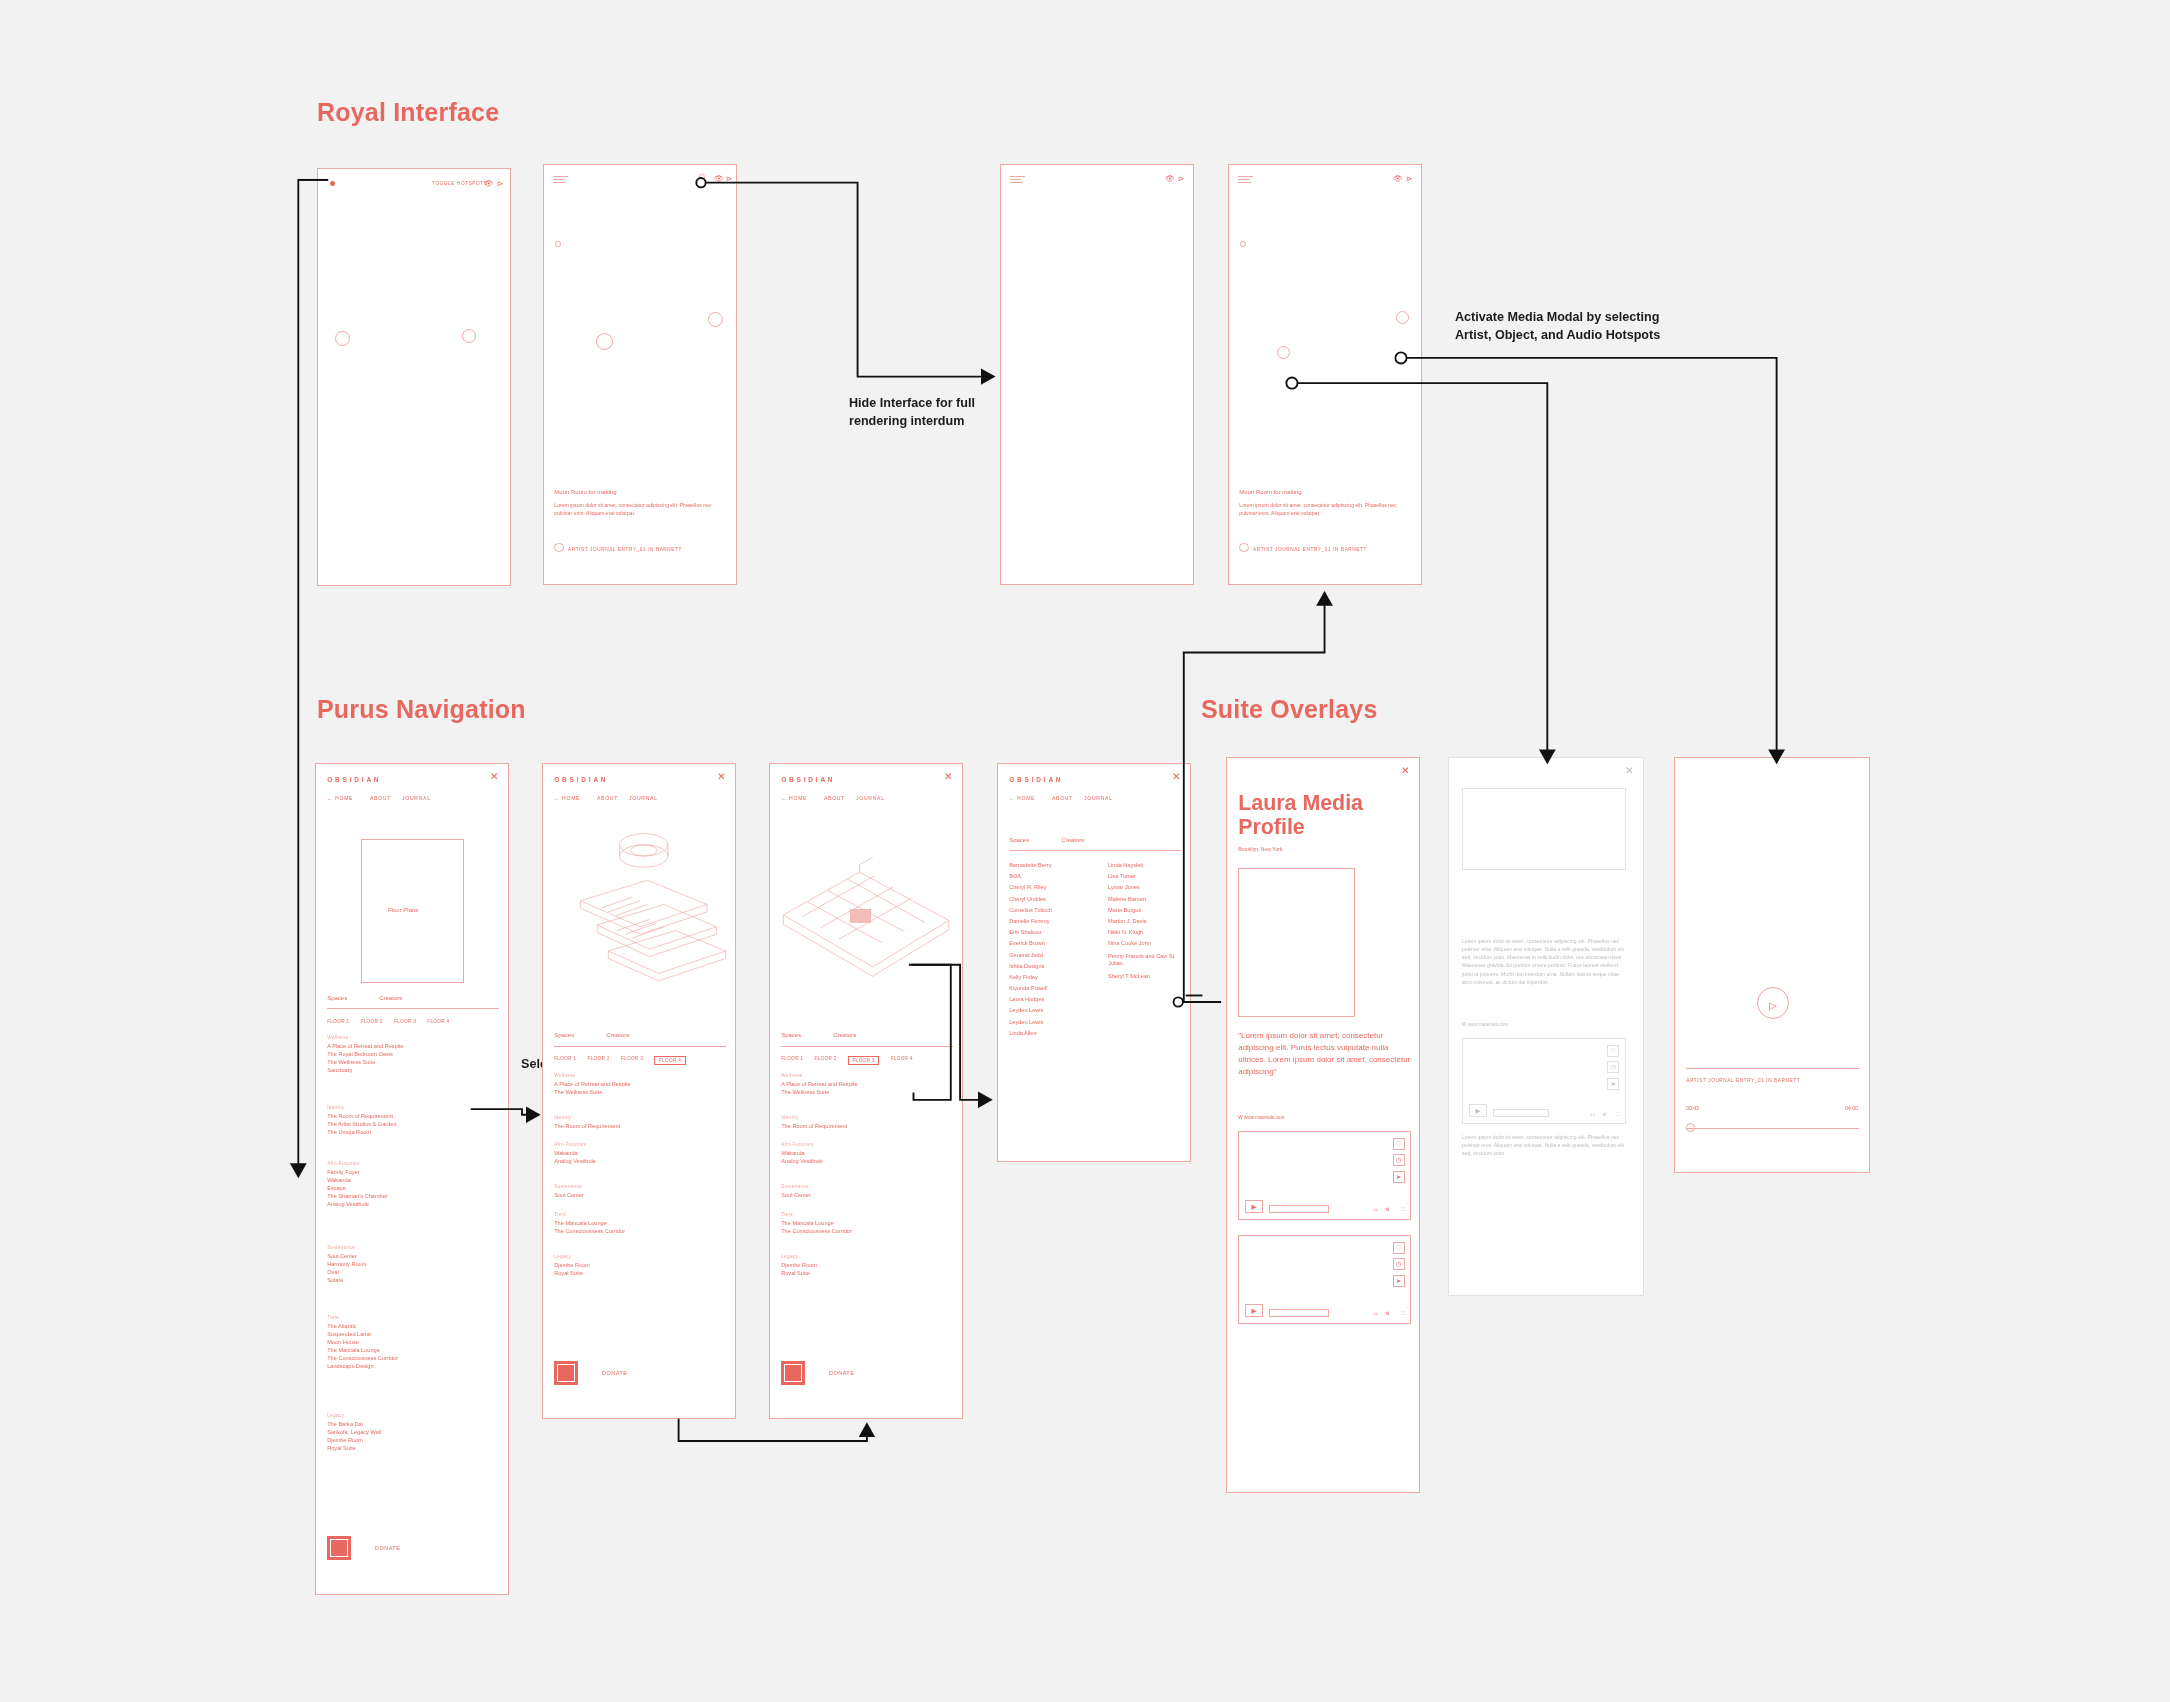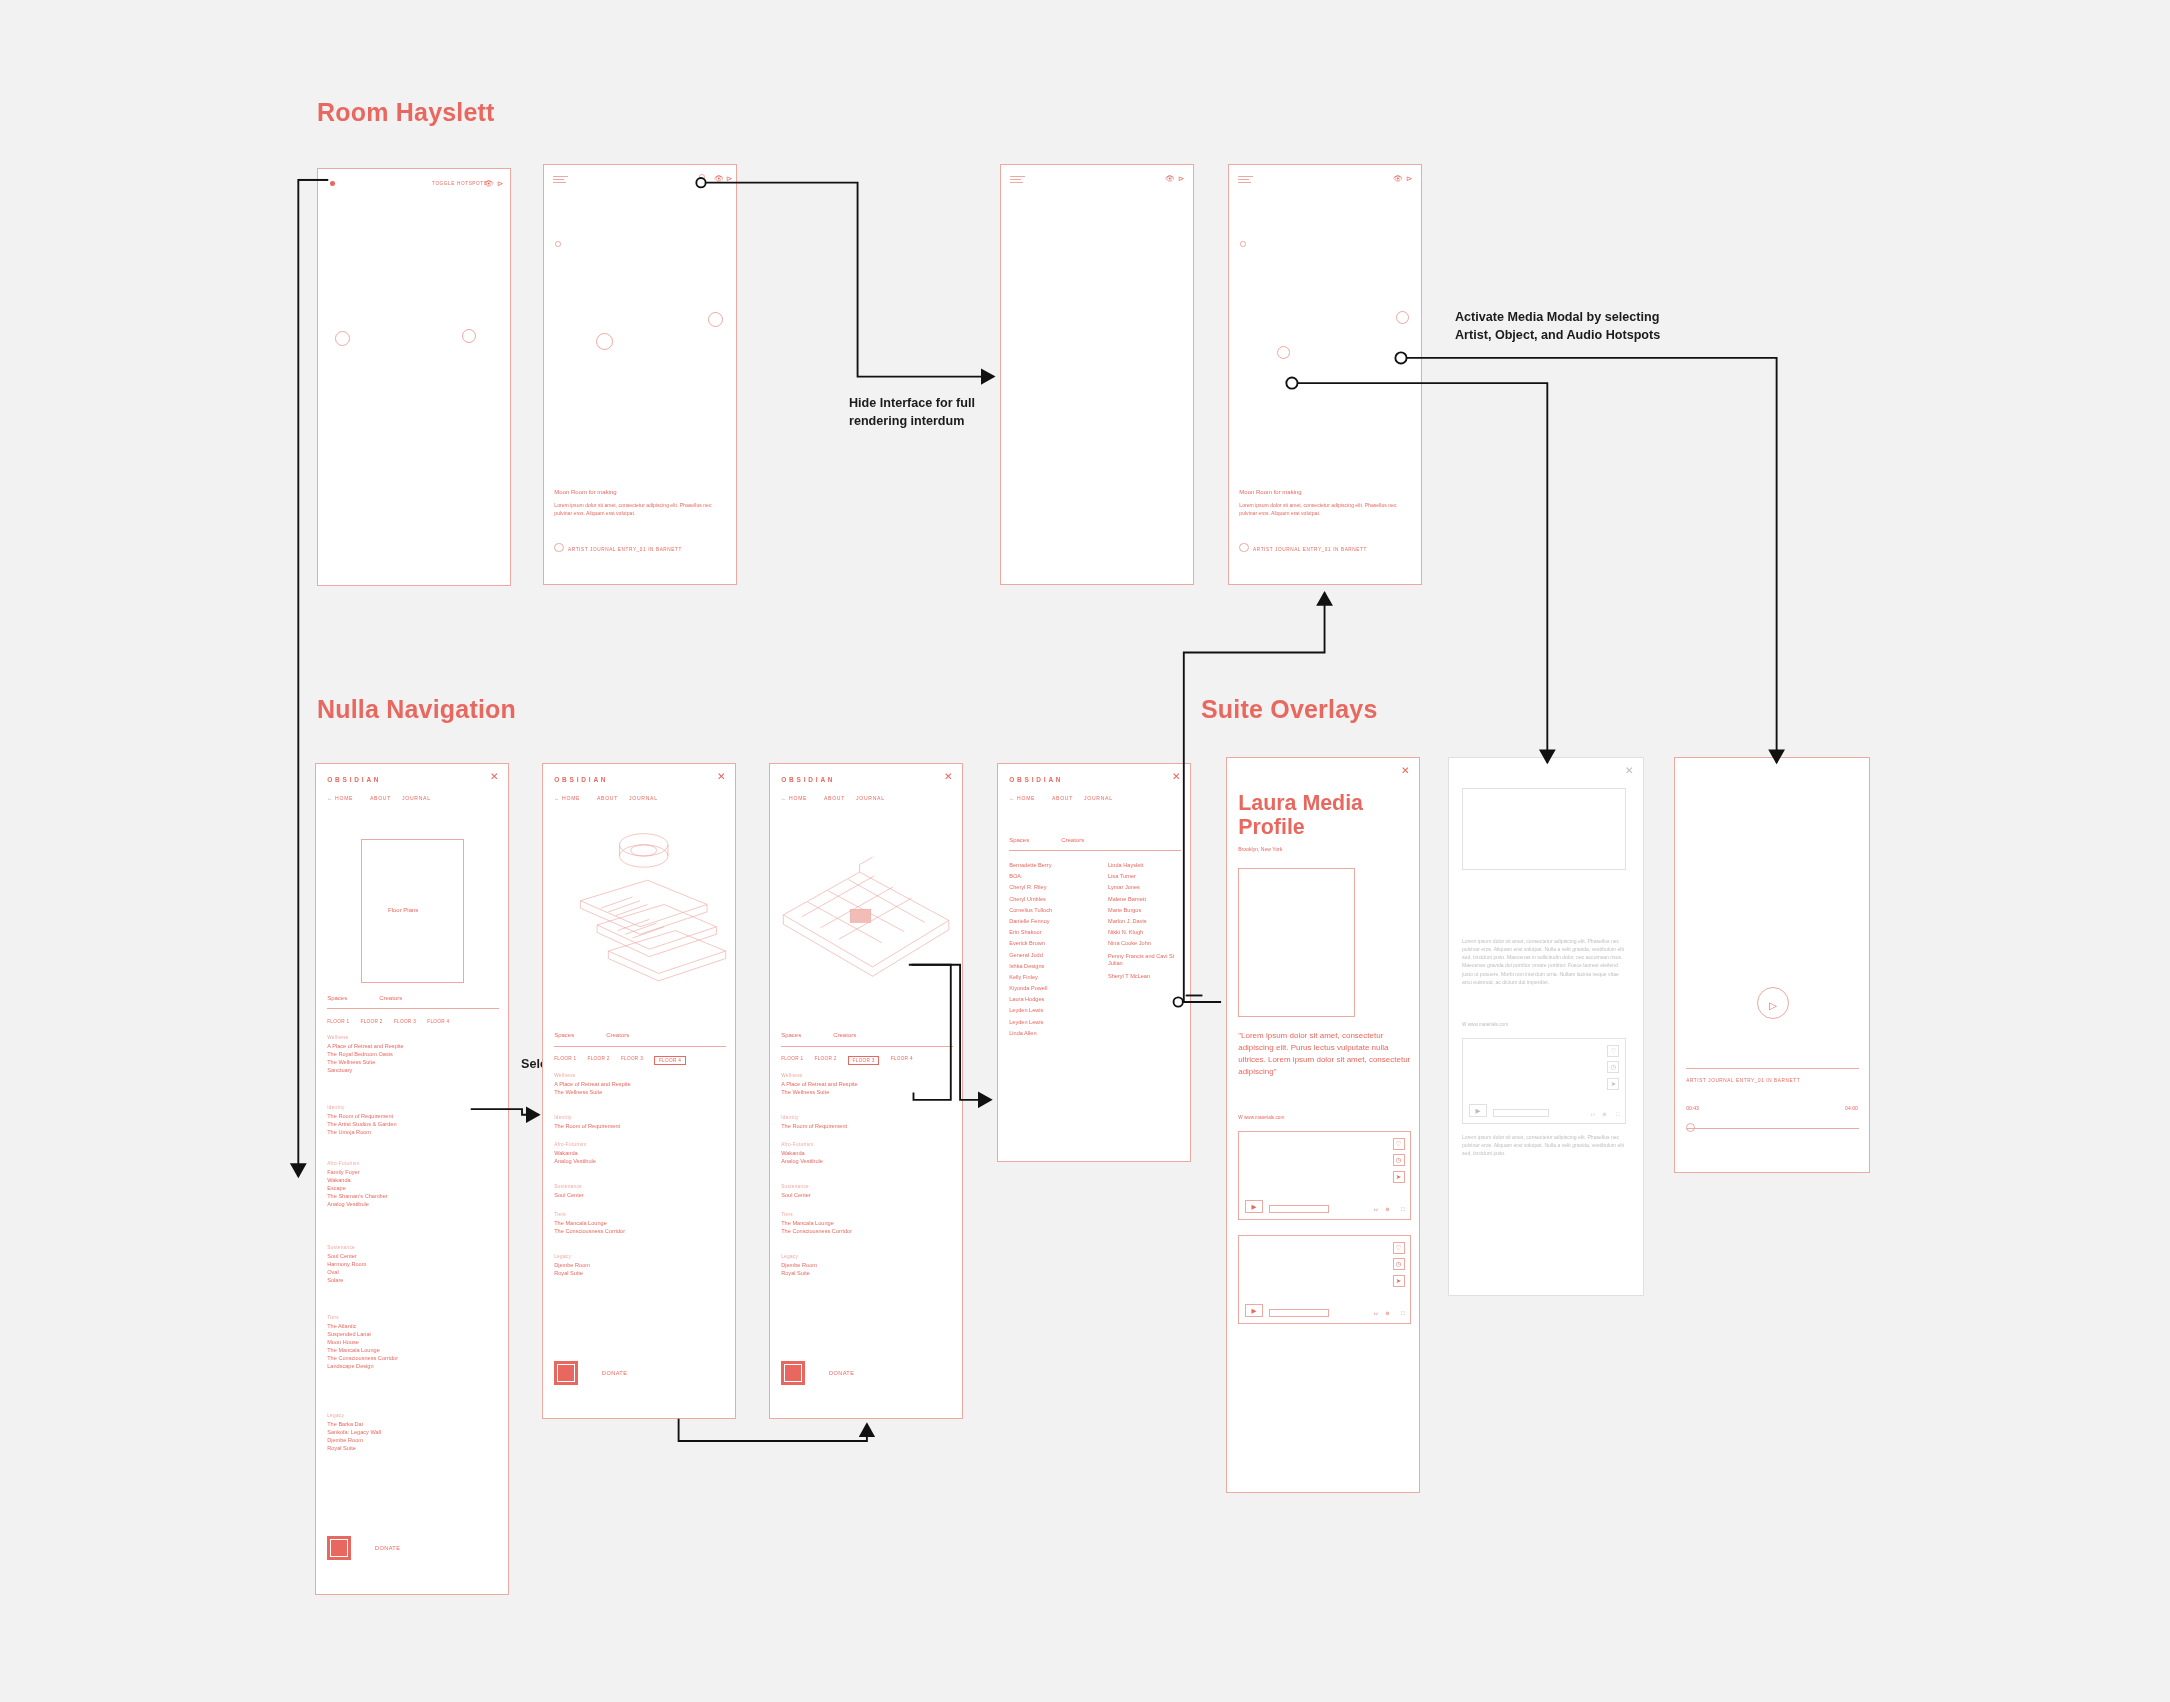--- a/index.html
+++ b/index.html
@@ -82,22 +82,22 @@
 
   .graytext { position:absolute; color:#bdbdbd; font-size:5.1px; line-height:1.6; }
 
   svg.arrows { position:absolute; inset:0; width:2170px; height:1702px; pointer-events:none; }
 </style>
 </head>
 <body>
 
 <div class="canvas">
 
-  <div class="section-title" style="left:317px; top:98px;">Room Hayslett</div>
-  <div class="section-title" style="left:317px; top:695px;">Nulla Navigation</div>
+  <div class="section-title" style="left:317px; top:98px;">Royal Interface</div>
+  <div class="section-title" style="left:317px; top:695px;">Purus Navigation</div>
   <div class="section-title" style="left:1201px; top:695px;">Suite Overlays</div>
 
   <div class="annot" style="left:849px; top:394px; white-space:pre-line;">Hide Interface for full
 rendering interdum</div>
   <div class="annot" style="left:1455px; top:308px; white-space:pre-line;">Activate Media Modal by selecting
 Artist, Object, and Audio Hotspots</div>
   <div class="annot" style="left:521px; top:1055px;">Select floor level to filter room list.</div>
 
   <div class="frame" style="left:317px; top:168px; width:194px; height:418px;">
     <div class="dot" style="left:12px; top:12px; width:4.7px; height:4.7px;"></div>

